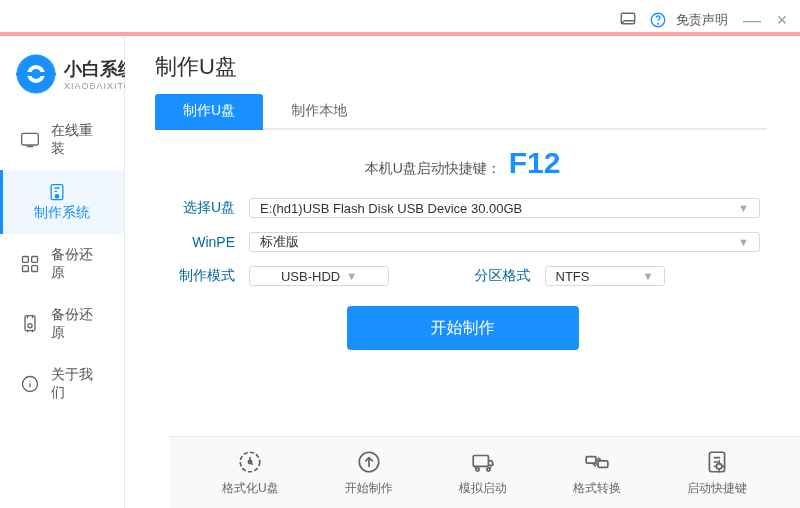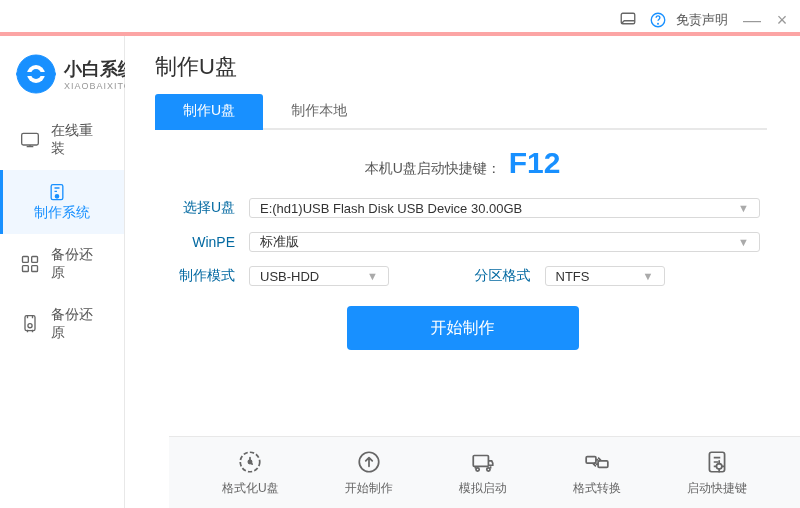--- a/index.html
+++ b/index.html
@@ -366,20 +366,29 @@
         <svg width="20" height="20" viewBox="0 0 24 24" fill="none" stroke="#666" stroke-width="1.6">
           <rect x="6" y="2" width="12" height="18" rx="2"></rect>
           <path d="M9 2v3M15 2v3"></path>
           <circle cx="12" cy="14" r="2.5"></circle>
           <path d="M9 19v3M15 19v3"></path>
         </svg>
       </span>
       <span class="sidebar-item-label">备份还原</span>
     </div>
 
+    <div class="sidebar-item">
+      <span class="sidebar-item-icon">
+        <svg width="20" height="20" viewBox="0 0 24 24" fill="none" stroke="#666" stroke-width="1.6">
+          <circle cx="12" cy="12" r="9"></circle>
+          <path d="M12 8v1M12 11v5"></path>
+        </svg>
+      </span>
+      <span class="sidebar-item-label">关于我们</span>
+    </div>
   </div>
 
   <div class="content">
     <div class="page-header">
       <div class="page-title">制作U盘</div>
       <div class="tabs">
         <div class="tab active">
           <span>制作U盘</span>
         </div>
         <div class="tab">
@@ -407,21 +416,21 @@
         <span class="form-label">WinPE</span>
         <div class="form-select">
           <span>标准版</span>
           <span class="form-select-arrow">▼</span>
         </div>
       </div>
 
       <div class="form-row-double">
         <div class="form-double-group">
           <span class="form-label">制作模式</span>
-          <div class="form-select" style="max-width:140px;">
+          <div class="form-select" style="max-width:140px;justify-content:center;">
             <span>USB-HDD</span>
             <span class="form-select-arrow">▼</span>
           </div>
         </div>
         <div class="form-double-group">
           <span class="form-label" style="width:60px;">分区格式</span>
           <div class="form-select" style="max-width:120px;">
             <span>NTFS</span>
             <span class="form-select-arrow">▼</span>
           </div>

